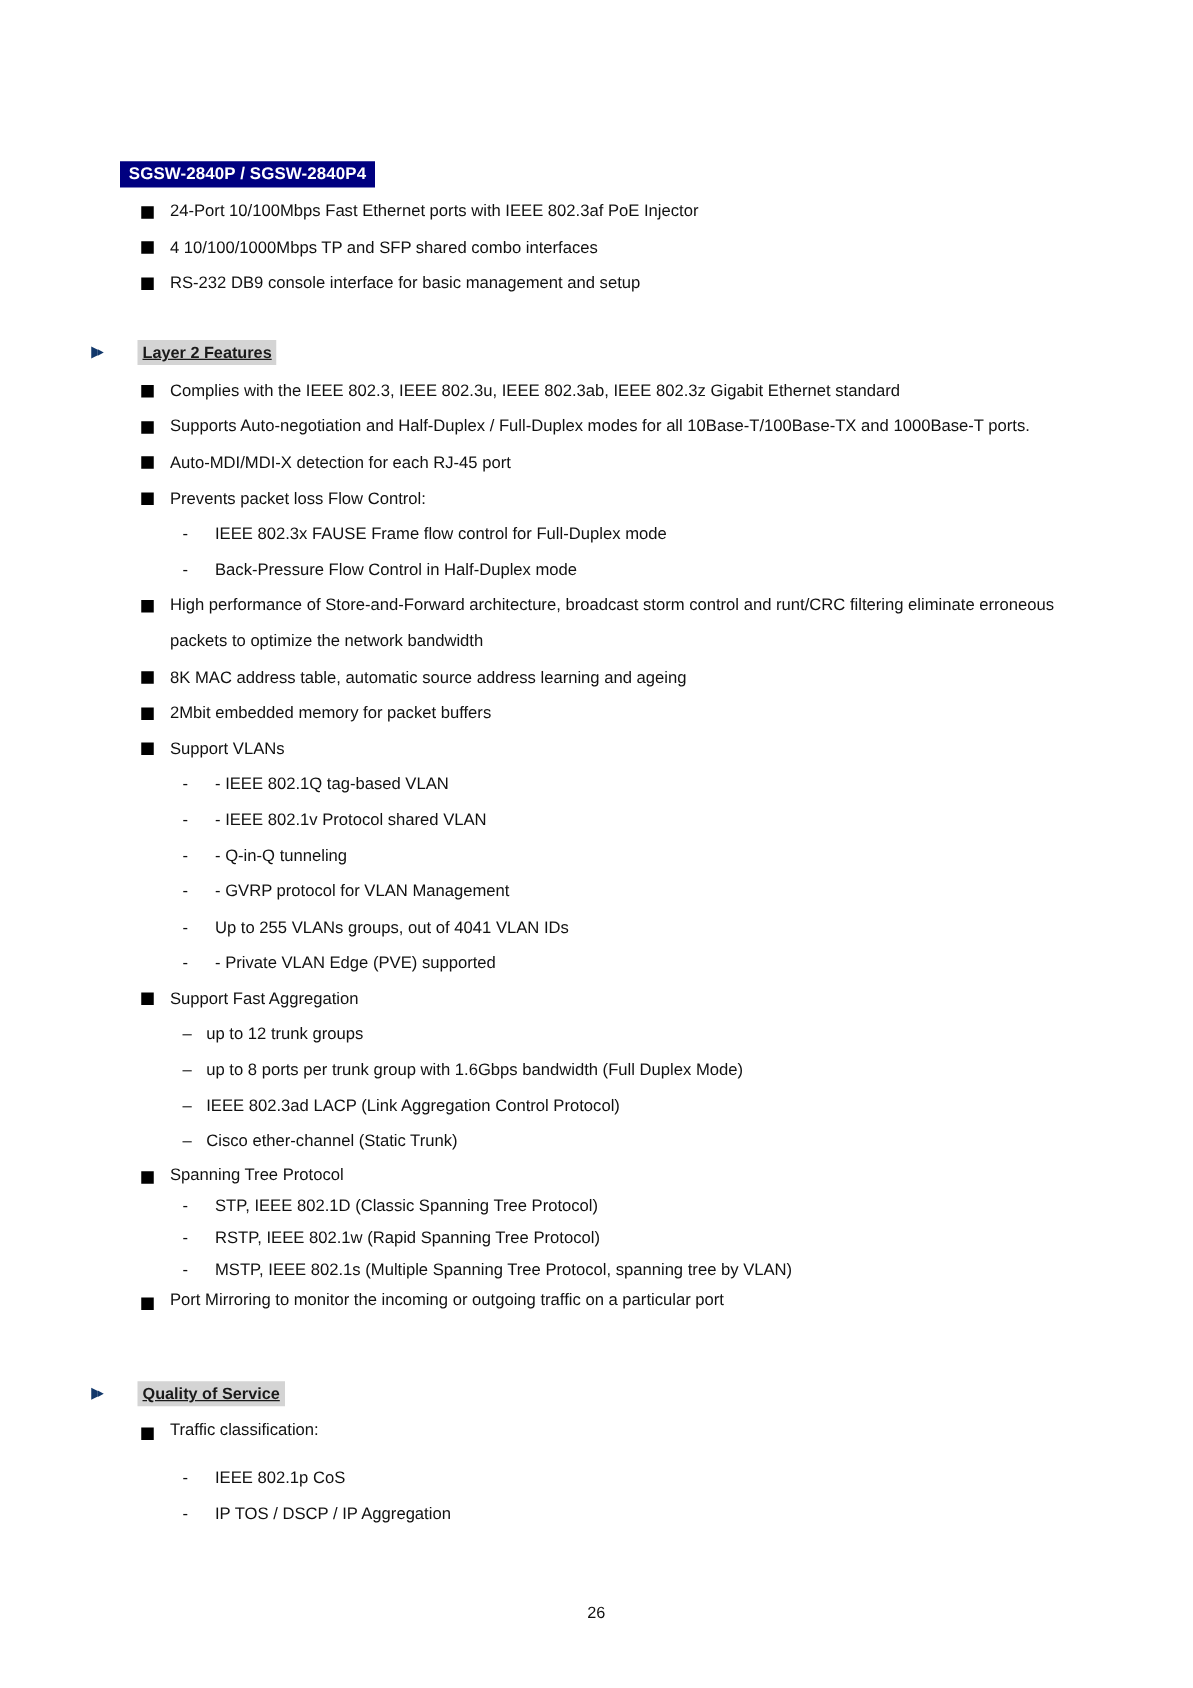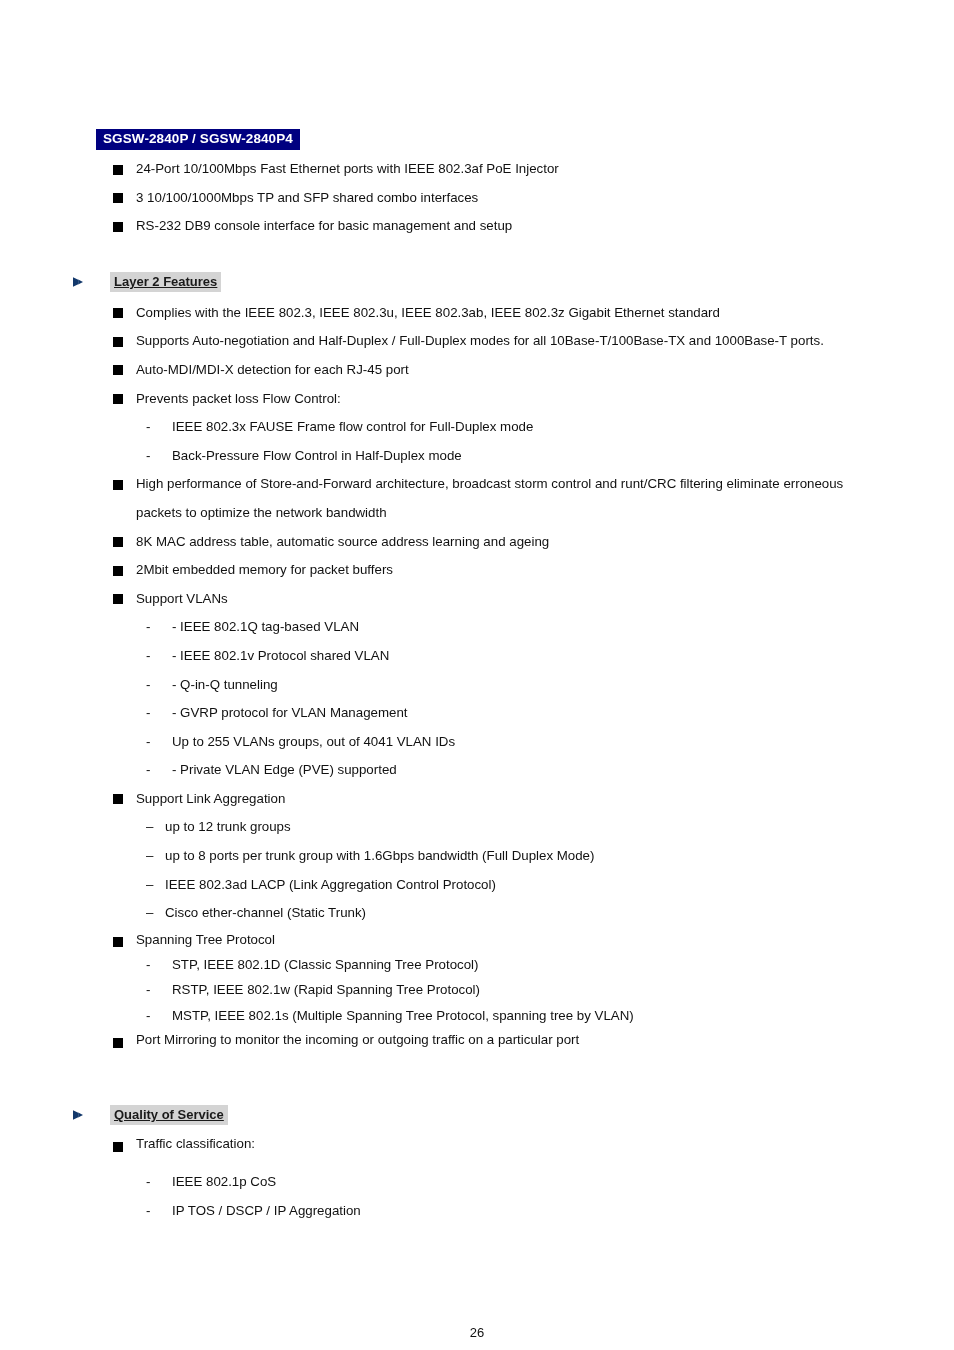--- a/index.html
+++ b/index.html
@@ -134,21 +134,21 @@
 
   .gap-xs { height: 6px; }
   .gap-s  { height: 12px; }
   .gap-m  { height: 22px; }
   .gap-l  { height: 30px; }
 
   
   .page-number {
     position: absolute;
     left: 0;
-    top: 1325px;
+    top: 1282px;
     width: 954px;
     text-align: center;
     font-size: 13px;
     color: #111111;
   }
 </style>
 </head>
 <body>
 
 <div class="page">
@@ -156,21 +156,21 @@
   <div class="product-band">SGSW-2840P / SGSW-2840P4</div>
 
   <div class="content">
 
     <div class="b1">
       <span class="sq"></span>
       <span>24-Port 10/100Mbps Fast Ethernet ports with IEEE 802.3af PoE Injector</span>
     </div>
     <div class="b1">
       <span class="sq"></span>
-      <span>3 10/100/1000Mbps TP and SFP shared combo interfaces</span>
+      <span>4 10/100/1000Mbps TP and SFP shared combo interfaces</span>
     </div>
     <div class="b1">
       <span class="sq"></span>
       <span>RS-232 DB9 console interface for basic management and setup</span>
     </div>
 
     <div class="gap-l"></div>
 
     <div class="section-head">
       <svg class="tri-icon" viewBox="0 0 12 12">
@@ -246,21 +246,21 @@
       <span class="dash">-</span>
       <span>Up to 255 VLANs groups, out of 4041 VLAN IDs</span>
     </div>
     <div class="b2">
       <span class="dash">-</span>
       <span>- Private VLAN Edge (PVE) supported</span>
     </div>
 
     <div class="b1">
       <span class="sq"></span>
-      <span>Support Link Aggregation</span>
+      <span>Support Fast Aggregation</span>
     </div>
     <div class="b2d">
       <span class="dash">–</span>
       <span>up to 12 trunk groups</span>
     </div>
     <div class="b2d">
       <span class="dash">–</span>
       <span>up to 8 ports per trunk group with 1.6Gbps bandwidth (Full Duplex Mode)</span>
     </div>
     <div class="b2d">

